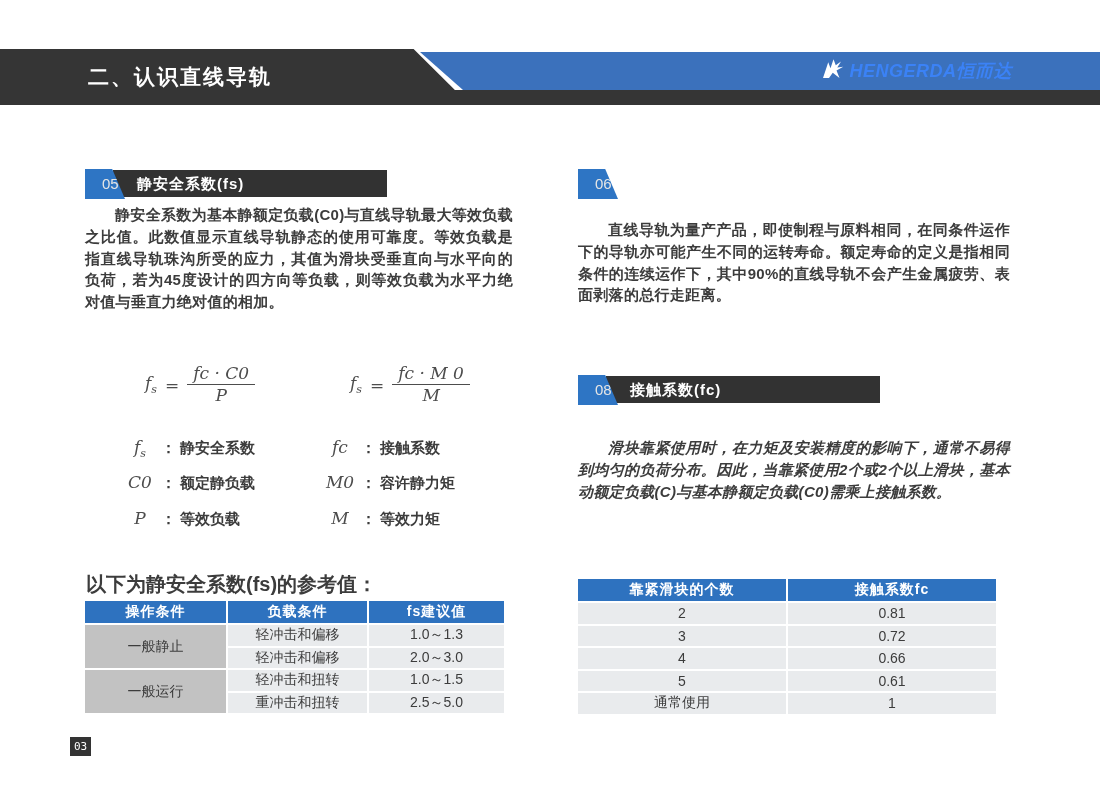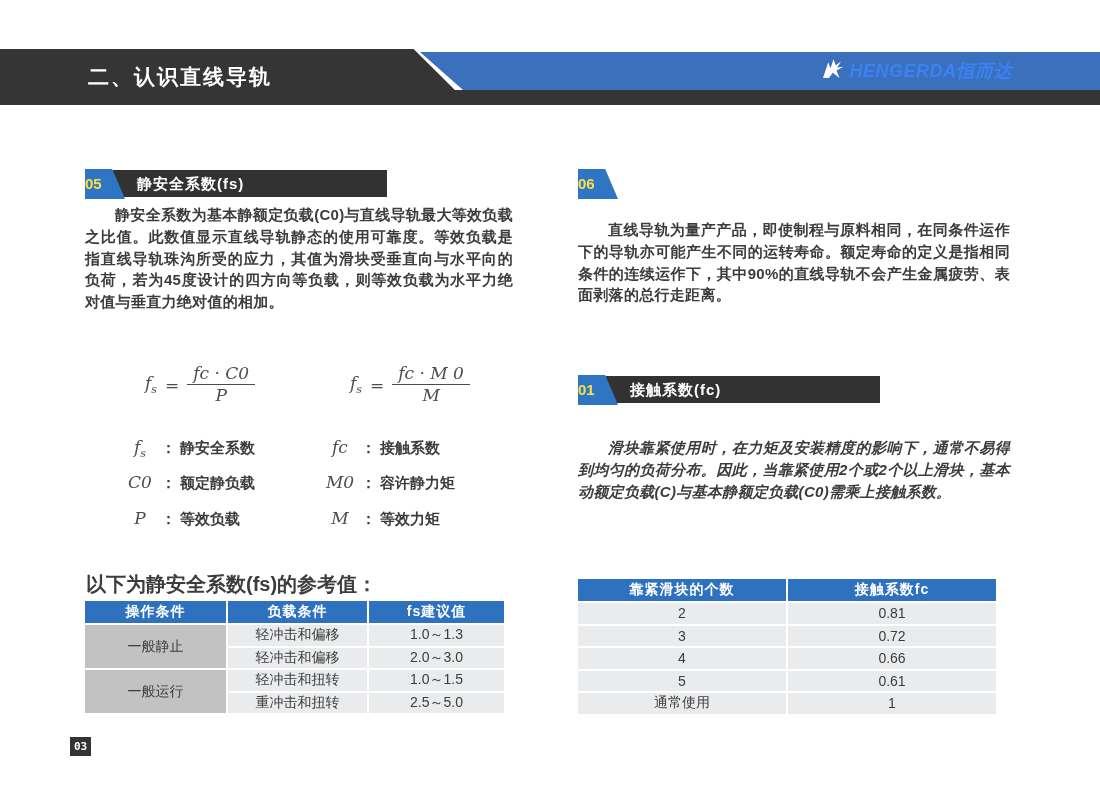--- a/index.html
+++ b/index.html
@@ -34,22 +34,22 @@
 
   
   .sec-header { position:absolute; width:302px; height:30px; }
   .sec-bar {
     position:absolute; left:28px; top:1px; right:0; height:27px;
     background:#323232; color:#fff; font-size:15px; font-weight:bold;
     line-height:27px; padding-left:24px; letter-spacing:1px;
   }
   .sec-num {
     position:absolute; left:0; top:0; width:40px; height:30px;
-    background:#2e75c4; color:#fde047; font-size:15px; font-weight:bold;
-    line-height:29px; padding-left:0;
+    background:#2e75c4; color:#e5e5e5; font-size:15px; font-weight:normal;
+    line-height:29px; padding-left:17px;
     clip-path:polygon(0 0, 68% 0, 100% 100%, 0 100%);
   }
 
   
   .para {
     position:absolute; color:#3c3c3c; font-size:15px; line-height:21.8px;
     text-align:justify; text-indent:2em; font-weight:600; letter-spacing:0.3px;
   }
   #para-05 { left:85px;  top:204px; width:428px; }
   #para-06 { left:578px; top:219px; width:432px; }
@@ -93,21 +93,21 @@
   }
   table.dt td.group { background:#c2c2c2; }
   #fs-table { position:absolute; left:83px; top:599px; width:420px; }
   #fs-table col.c1 { width:141px; } #fs-table col.c2 { width:139px; } #fs-table col.c3 { width:135px; }
   #fc-table { position:absolute; left:576px; top:577px; width:422px; }
   #fc-table col { width:50%; }
 
   
   .page-num {
     position:absolute; left:70px; top:737px; width:21px; height:19px;
-    background:#333; color:#fff; font-size:11px; font-weight:bold;
+    background:#333; color:#fff; font-size:11px; font-weight:normal;
     text-align:center; line-height:19px; font-family:"DejaVu Sans Mono", monospace;
   }
 </style>
 </head>
 <body>
 
 <div class="page">
 
   <div class="banner-dark"></div>
   <div class="banner-blue"></div>
@@ -214,21 +214,21 @@
   </tbody>
     </table>
 
   <div class="sec-header" style="left:578px; top:169px;">
     <div class="sec-num">06</div>
   </div>
   <p class="para" id="para-06">直线导轨为量产产品，即使制程与原料相同，在同条件运作下的导轨亦可能产生不同的运转寿命。额定寿命的定义是指相同条件的连续运作下，其中90%的直线导轨不会产生金属疲劳、表面剥落的总行走距离。</p>
 
   <div class="sec-header" style="left:578px; top:375px;">
     <div class="sec-bar">接触系数(fc)</div>
-    <div class="sec-num">01</div>
+    <div class="sec-num">08</div>
   </div>
   <p class="para" id="para-07">滑块靠紧使用时，在力矩及安装精度的影响下，通常不易得到均匀的负荷分布。因此，当靠紧使用2个或2个以上滑块，基本动额定负载(C)与基本静额定负载(C0)需乘上接触系数。</p>
 
   <table class="dt" id="fc-table">
     <colgroup>
         <col>
         <col>
       </colgroup>
     <tbody>
         <tr>

